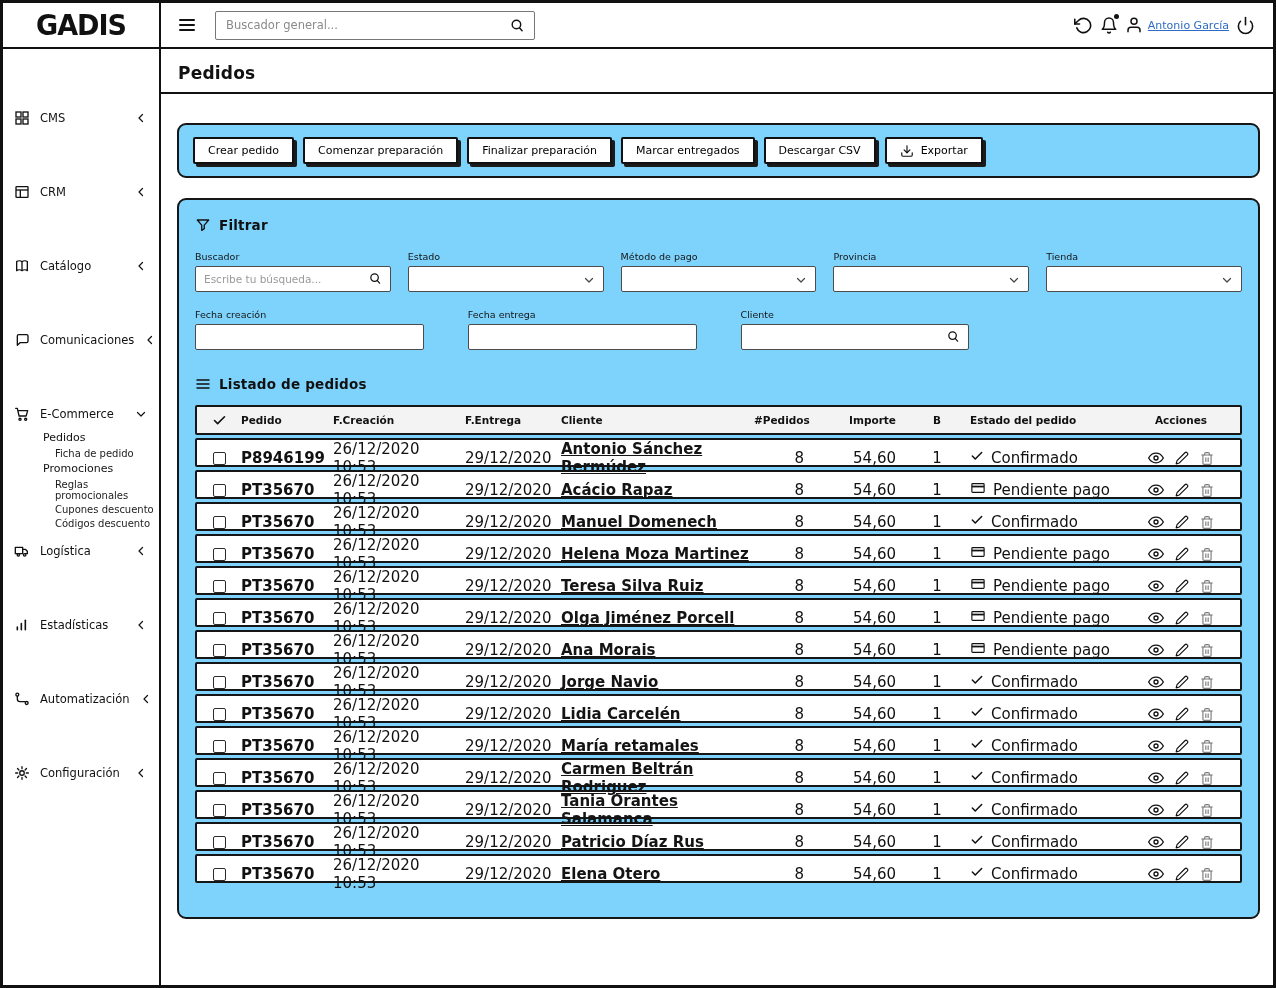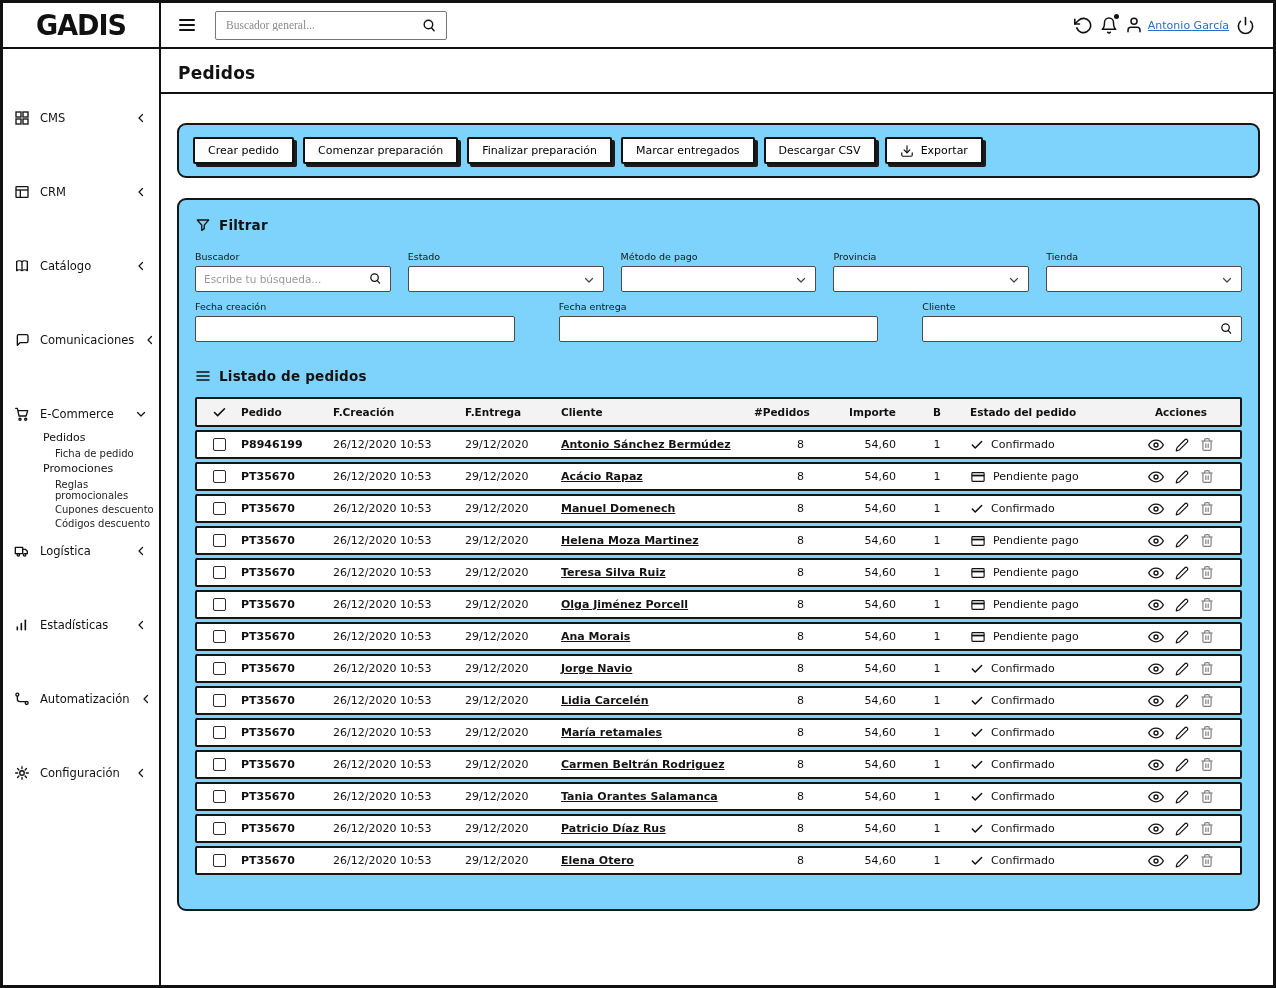--- a/index.html
+++ b/index.html
@@ -7,21 +7,21 @@
   body { font-family: "DejaVu Sans", "Liberation Sans", sans-serif; background:#fff; color:#111;
          border:3px solid #111; overflow:hidden; }
   .app { display:grid; grid-template-columns:158px 1fr; grid-template-rows:46px 1fr; width:100%; height:100%; }
 
   
   .logo-cell { border-right:2px solid #111; border-bottom:2px solid #111; display:flex; align-items:center; justify-content:center; }
   .logo { font-size:27px; font-weight:900; letter-spacing:-1px; transform:scaleY(1.05); }
   .topbar { border-bottom:2px solid #111; display:flex; align-items:center; padding:0 18px; gap:16px; }
   .hamburger { display:flex; flex-direction:column; gap:3px; cursor:pointer; margin-right:4px; }
   .hamburger span { width:16px; height:2px; background:#111; border-radius:1px; }
-  .tsearch { position:relative; width:232px;font-family:Liberation Serif, serif; }
+  .tsearch { position:relative; width:320px; }
   .tsearch input { width:100%; height:29px; border:1.5px solid #777; border-radius:2px; padding:0 34px 0 10px; font-size:11.5px; font-family:inherit; color:#333; }
   .tsearch input::placeholder { color:#8a8a8a; }
   .tsearch .sicon-abs { position:absolute; right:9px; top:6px; }
   .top-right { margin-left:auto; display:flex; align-items:center; gap:7px; }
   .tr-icon { position:relative; display:flex; align-items:center; cursor:pointer; }
   .bell-dot { position:absolute; top:-2px; right:-1px; width:5px; height:5px; border-radius:50%; background:#111; }
   .user-wrap { display:flex; align-items:center; gap:5px; cursor:pointer; }
   .user-name { font-size:11px; color:#2e6bc4; text-decoration:underline; }
 
   
@@ -44,35 +44,35 @@
   .bc-current { font-weight:700; }
 
   .panel { border:2px solid #161616; border-radius:9px; margin:0 13px 0 16px; background:#7dd3fc; }
   .actions-panel { margin-top:29px; padding:12px 14px; display:flex; gap:9px; }
   .btn { display:inline-flex; align-items:center; gap:7px; border:2px solid #111; background:#fff; border-radius:2px;
          box-shadow:3px 3px 0 #1b1b1b; padding:0 13px; height:27px; font-size:11px; font-family:inherit; cursor:pointer; white-space:nowrap; }
 
   .filter-panel { margin-top:20px; padding:17px 16px 34px 16px; }
   .section-head { display:flex; align-items:center; gap:8px; font-size:13.5px; font-weight:700; letter-spacing:.2px; }
   .fgrid { display:grid; grid-template-columns:repeat(5,1fr); column-gap:17px; margin-top:18px; }
-  .fgrid2 { display:grid; grid-template-columns:repeat(3,1fr); column-gap:17px; margin-top:9px;gap:44px; }
+  .fgrid2 { display:grid; grid-template-columns:repeat(4,1fr); column-gap:17px; margin-top:17px;gap:44px; }
   .ffield label { display:block; font-size:9.5px; margin-bottom:4px; color:#151515; }
   .fctrl { position:relative; }
   .fctrl input { width:100%; height:26px; border:1.5px solid #4c4c4c; border-radius:2px; padding:0 26px 0 8px; font-size:10.5px; font-family:inherit; }
   .fctrl input.noicon { padding-right:8px; }
   .fctrl input::placeholder { color:#9a9a9a; }
   .fctrl .sicon-abs { position:absolute; right:8px; top:5px; }
   .fctrl .chev-abs { position:absolute; right:9px; top:8px; pointer-events:none; }
 
   
   .list-head { margin-top:26px; }
   .otable { margin-top:13px; }
   .orow, .ohead { display:grid; grid-template-columns:44px 92px 132px 96px 1fr 58px 92px 66px 152px 118px; align-items:center; }
   .ohead { background:#f3f3f3; border:2px solid #161616; border-radius:2px; height:30px; font-size:10.5px; font-weight:700; }
-  .orow { background:#fff; border:2px solid #161616; border-radius:2px; height:29px; margin-top:3px; font-size:11px; }
+  .orow { background:#fff; border:2px solid #161616; border-radius:2px; height:29px; margin-top:3px; font-size:15px; }
   .cell-c { display:flex; justify-content:center; }
   .cell-r { text-align:right; padding-right:8px; }
   .cell-ctr { text-align:center; }
   .chkbox { width:13px; height:13px; border:1.6px solid #2b2b2b; border-radius:2px; background:#fff; cursor:pointer; }
   .oid { font-weight:700; }
   .client a { color:#141414; font-weight:700; text-decoration:underline; cursor:pointer; }
   .status { display:flex; align-items:flex-start; gap:7px; }
   .acts { display:flex; justify-content:center; align-items:center; gap:11px; }
   .acts span { display:flex; cursor:pointer; }
 </style>

